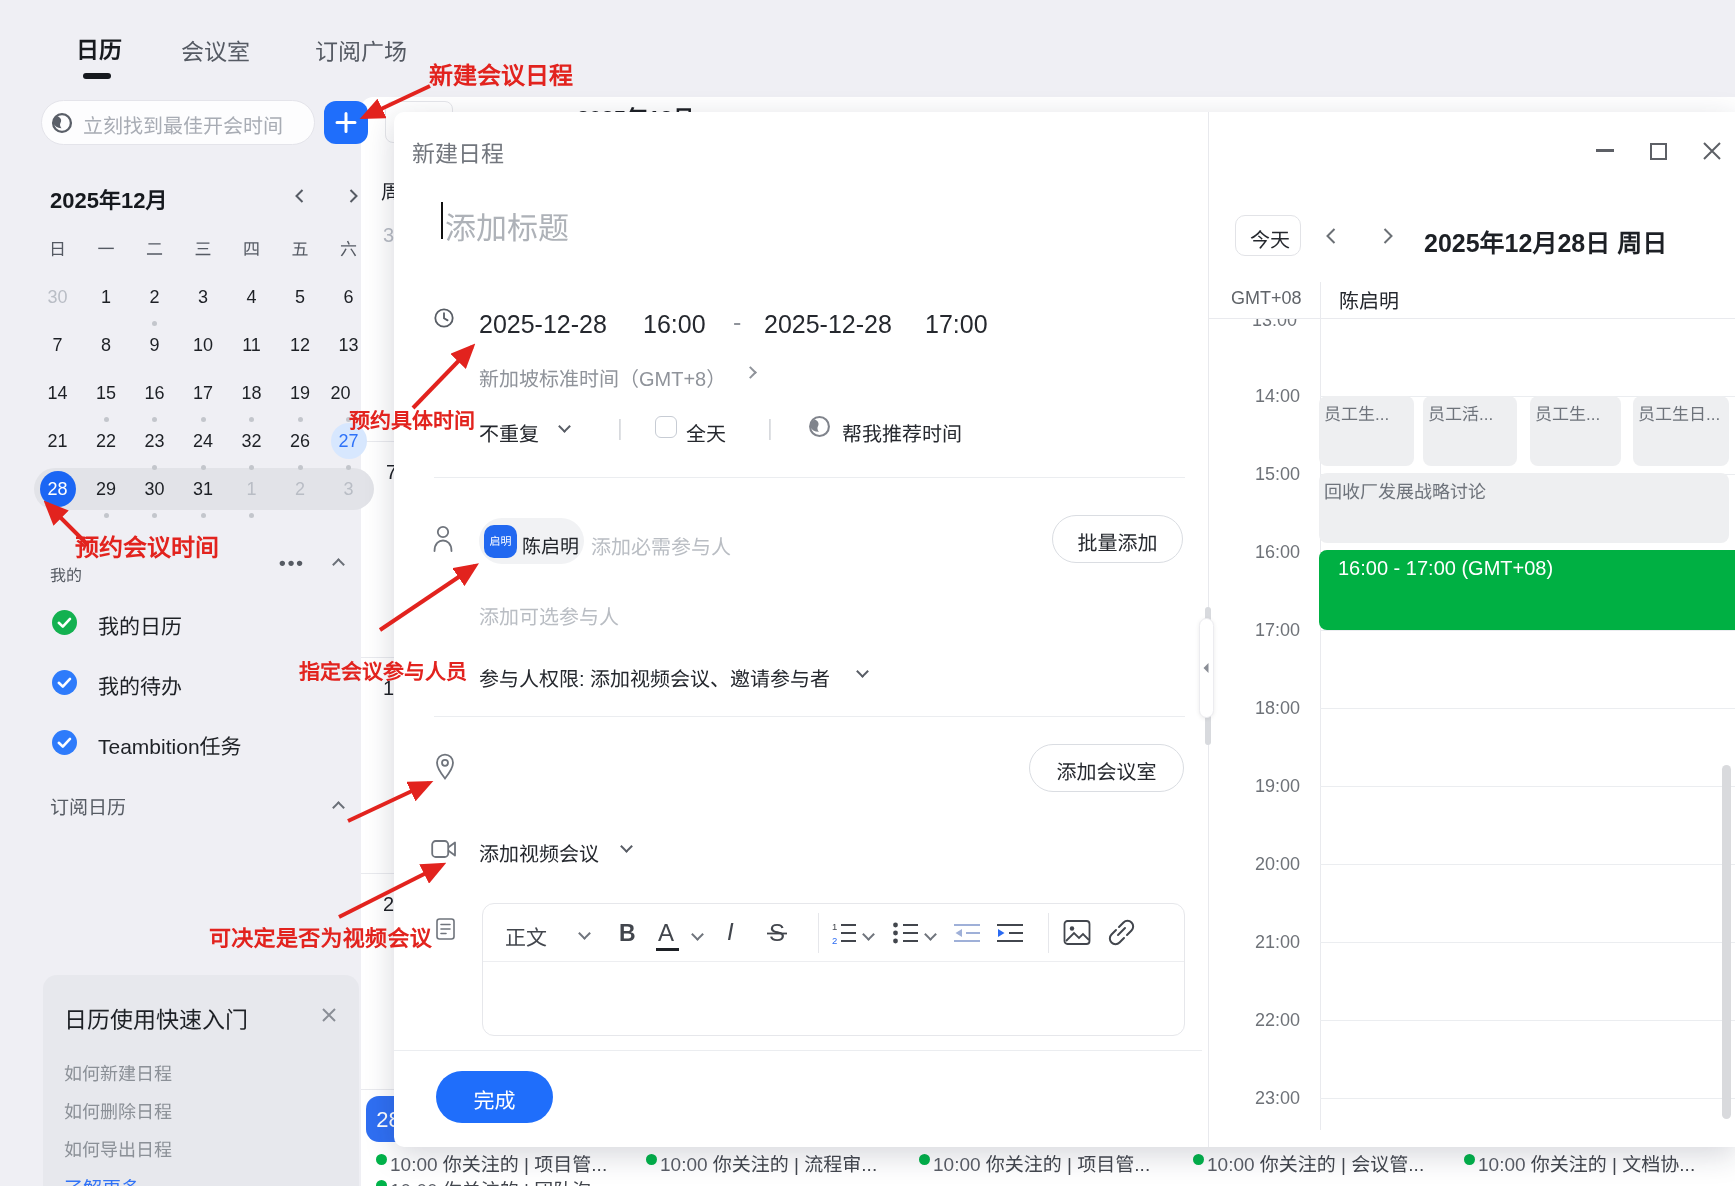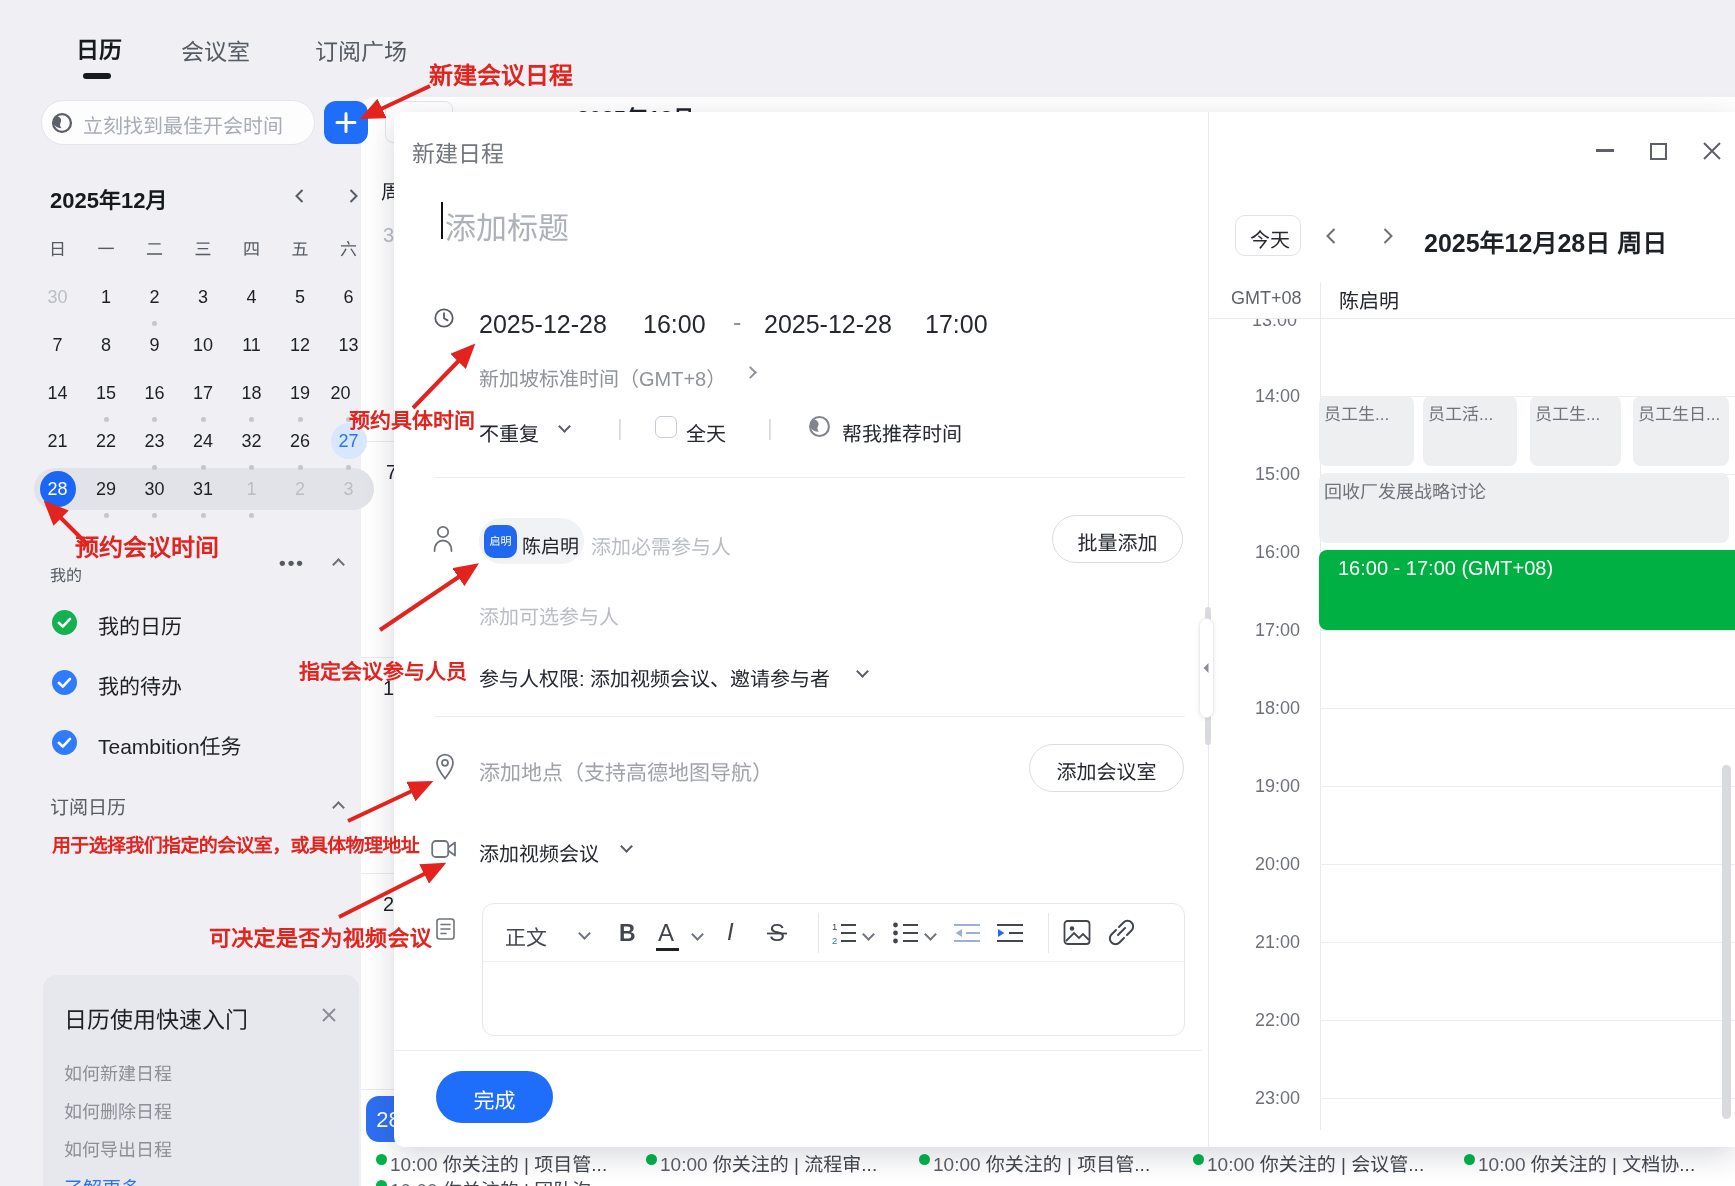--- a/index.html
+++ b/index.html
@@ -220,21 +220,20 @@
     <div class="abs" style="left:658px; top:415px; width:131px; text-align:center; font-size:20px; color:#25282e;">批量添加</div>
     <div class="abs" style="left:85px; top:489px; font-size:20px; color:#b9bdc3;">添加可选参与人</div>
     <div class="abs" style="left:85px; top:551px; font-size:20px; color:#25282e;">参与人权限: 添加视频会议、邀请参与者</div>
     <span class="chev down abs" style="left:464px; top:555px; border-color:#585d65;"></span>
     <div class="abs" style="left:40px; top:604px; width:751px; height:1px; background:#ebedf0;"></div>
 
     <svg class="abs" style="left:41px; top:641px;" width="20" height="27" viewBox="0 0 20 27">
       <path d="M10 25.5 C10 25.5 2 15.5 2 9.8 C2 5.2 5.6 1.6 10 1.6 C14.4 1.6 18 5.2 18 9.8 C18 15.5 10 25.5 10 25.5 Z" fill="none" stroke="#6f747c" stroke-width="1.8"></path>
       <circle cx="10" cy="9.8" r="3" fill="none" stroke="#6f747c" stroke-width="1.8"></circle>
     </svg>
-    <div class="abs" style="left:85px; top:644px; font-size:21px; color:#9fa3a9;">添加地点（支持高德地图导航）</div>
     <div class="abs" style="left:635px; top:632px; width:155px; height:48px; border-radius:24px; border:1px solid #dadde2; background:#fff;"></div>
     <div class="abs" style="left:635px; top:644px; width:155px; text-align:center; font-size:20px; color:#25282e;">添加会议室</div>
 
     <svg class="abs" style="left:37px; top:726px;" width="26" height="22" viewBox="0 0 26 22">
       <rect x="1.2" y="3" width="16" height="16" rx="3.5" fill="none" stroke="#6f747c" stroke-width="1.8"></rect>
       <path d="M17.2 9.5 L24 4.5 V17.5 L17.2 12.5" fill="none" stroke="#6f747c" stroke-width="1.8" stroke-linejoin="round"></path>
     </svg>
     <div class="abs" style="left:85px; top:726px; font-size:20px; color:#25282e;">添加视频会议</div>
     <span class="chev down abs" style="left:228px; top:730px; border-color:#585d65;"></span>
 
@@ -362,21 +361,20 @@
         <div style="padding:7px 0 0 19px; font-size:20px; color:#fff;">16:00 - 17:00 (GMT+08)</div>
       </div>
   <div class="abs" style="left:1722px; top:765px; width:9px; height:354px; border-radius:4.5px; background:#d9dadd;"></div>
   </div>
 
   <div class="abs" id="annot" style="left:0; top:0; width:1735px; height:1186px; pointer-events:none;">
     <div class="abs" style="left:429px; top:56px; font-size:24px; font-weight:700; color:#e2231e;">新建会议日程</div>
     <div class="abs" style="left:75px; top:528px; font-size:24px; font-weight:700; color:#e2231e;">预约会议时间</div>
     <div class="abs" style="left:349px; top:404px; font-size:21px; font-weight:700; color:#e2231e;">预约具体时间</div>
     <div class="abs" style="left:299px; top:627px; font-size:21px; font-weight:700; color:#e2231e;margin-top:28px;">指定会议参与人员</div>
-    <div class="abs" style="left:52px; top:830px; font-size:19px; letter-spacing:-0.65px; font-weight:700; color:#e2231e;">用于选择我们指定的会议室，或具体物理地址</div>
     <div class="abs" style="left:209px; top:920px; font-size:22px; letter-spacing:0.3px; font-weight:700; color:#e2231e;">可决定是否为视频会议</div>
     <svg class="abs" style="left:0; top:0;" width="1735" height="1186" viewBox="0 0 1735 1186">
       <defs>
         <marker id="ah" markerWidth="6.2" markerHeight="5.4" refX="5" refY="2.7" orient="auto">
           <path d="M0,0 L6.2,2.7 L0,5.4 Z" fill="#e2231e"></path>
         </marker>
       </defs>
       <g stroke="#e2231e" stroke-width="4" fill="none">
         <path d="M430,86 L364,117" marker-end="url(#ah)"></path>
         <path d="M88,545 L47,504" marker-end="url(#ah)"></path>

